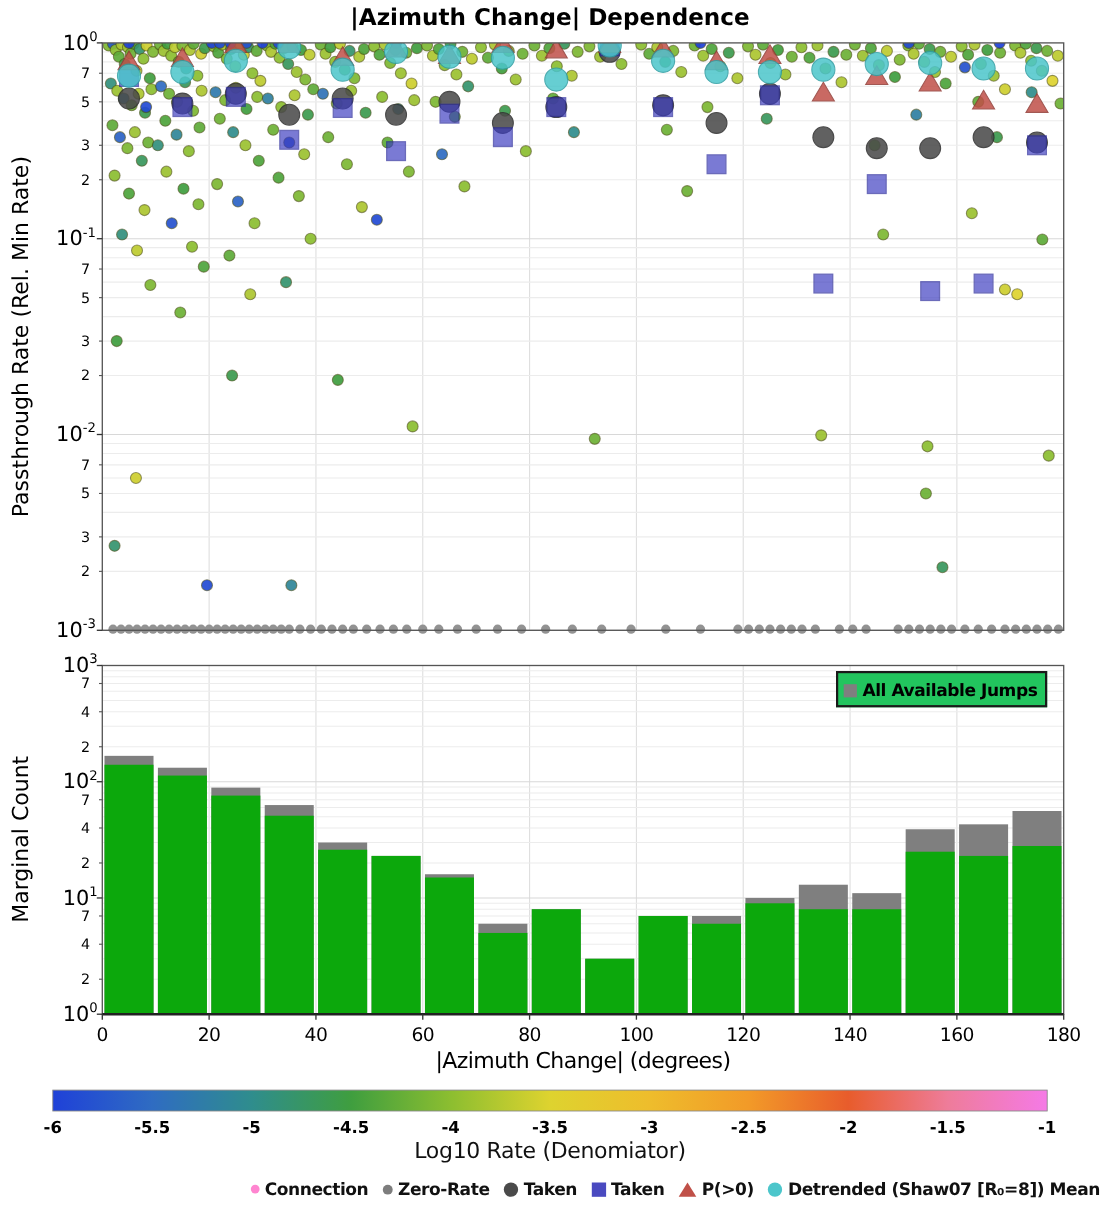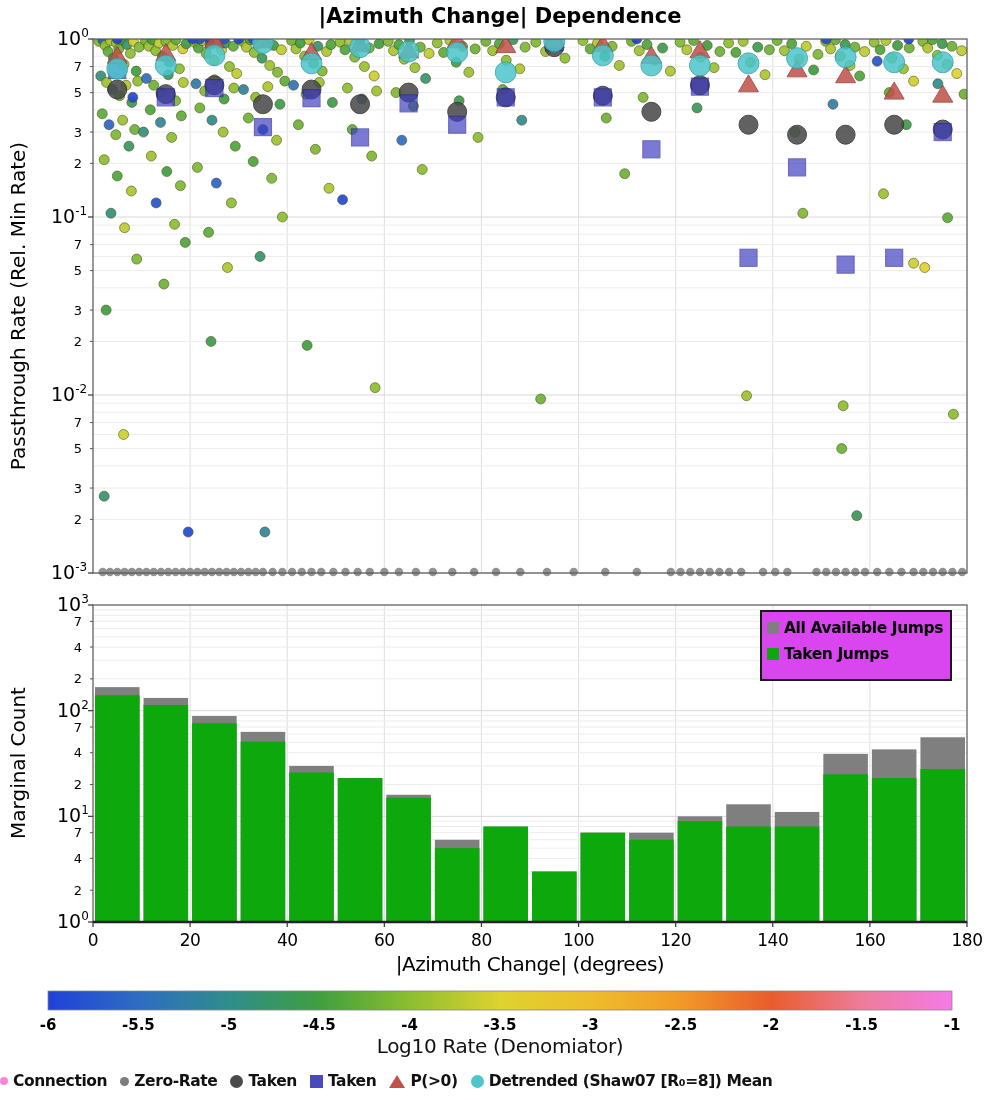--- a/index.html
+++ b/index.html
@@ -2,27 +2,27 @@
 <html><head>
 <meta charset="utf-8">
 <style>
   html,body{margin:0;padding:0;background:#fff;}
   #fig{position:relative;width:1000px;height:1100px;background:#fff;
        font-family:"DejaVu Sans","Liberation Sans",sans-serif;}
   svg{position:absolute;left:0;top:0;}
   .title{font-size:21px;font-weight:bold;fill:#000;}
   .axlabel{font-size:20px;fill:#000;}
   .cblabel{font-size:20px;fill:#111;}
-  #panel-legend{position:absolute;left:760px;top:610px;background:#d946ef;
-      border:2px solid #1a1a1a;padding:3px 7px 12px 5px;font-size:15.5px;
+  #panel-legend{position:absolute;left:760px;top:610px;background:#22c55e;
+      border:2px solid #1a1a1a;padding:3px 7px 0 5px;font-size:15.5px;
       font-weight:600;letter-spacing:-0.4px;color:#000;}
   #panel-legend .row{display:flex;align-items:center;line-height:26px;}
   #panel-legend .sw{width:12px;height:12px;margin-right:5px;flex:0 0 auto;}
   #fig-legend{position:absolute;left:0;top:1072px;width:1000px;display:flex;
-      justify-content:flex-start;align-items:center;gap:13px;font-size:15.5px;
+      justify-content:flex-end;align-items:center;gap:13px;font-size:15.5px;
       font-weight:600;letter-spacing:-0.4px;color:#111;}
   #fig-legend .item{display:flex;align-items:center;gap:5px;}
   .mk{display:inline-block;flex:0 0 auto;}
   .mk.dot-s{width:8px;height:8px;border-radius:50%;}
   .mk.dot-m{width:9px;height:9px;border-radius:50%;}
   .mk.circle{width:13px;height:13px;border-radius:50%;}
   .mk.square{width:13px;height:13px;}
   .mk.tri{width:0;height:0;border-left:8px solid transparent;
       border-right:8px solid transparent;border-bottom:13px solid #c05048;}
 </style>
@@ -699,24 +699,20 @@
     <text class="axlabel" transform="translate(25,763) rotate(-90)" text-anchor="middle">Marginal Count</text>
     <text class="axlabel" x="530" y="971" text-anchor="middle" letter-spacing="-0.5">|Azimuth Change| (degrees)</text>
     <text class="cblabel" x="500" y="1053" text-anchor="middle" letter-spacing="-0.3">Log10 Rate (Denomiator)</text>
   </svg>
 
   <div id="panel-legend">
     <div class="row">
       <span class="sw" id="sw-avail" style="background: rgb(127, 127, 127);"></span>
       <span>All Available Jumps</span>
     </div>
-    <div class="row">
-      <span class="sw" id="sw-taken" style="background: rgb(12, 168, 12);"></span>
-      <span>Taken Jumps</span>
-    </div>
   </div>
 
   <div id="fig-legend">
     <span class="item">
       <span class="mk dot-s" style="background: rgb(255, 133, 208);"></span>
       <span>Connection</span>
     </span>
     <span class="item">
       <span class="mk dot-m" style="background: rgb(125, 125, 125);"></span>
       <span>Zero-Rate</span>

